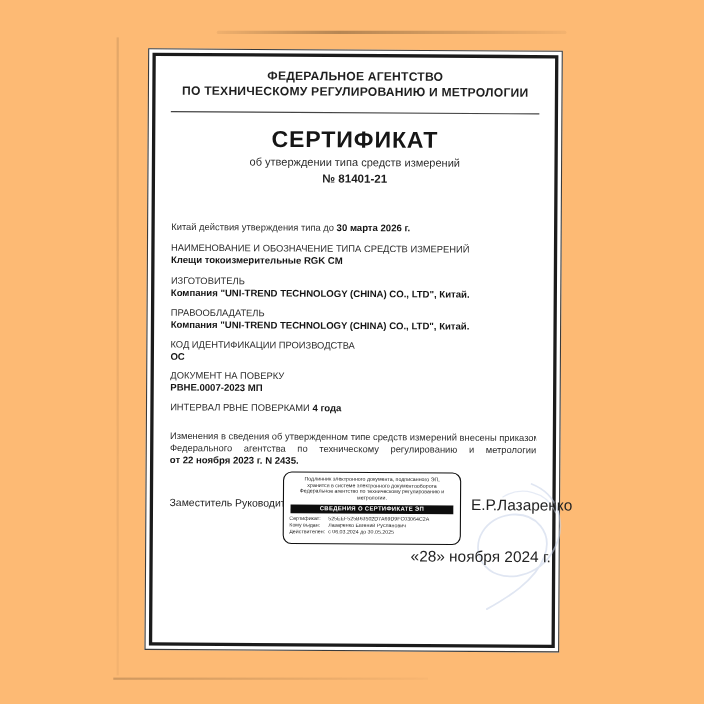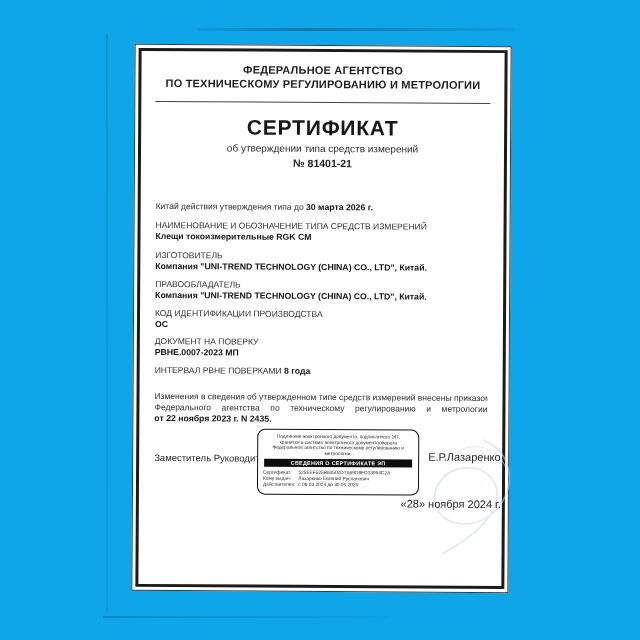--- a/index.html
+++ b/index.html
@@ -1,18 +1,18 @@
 <!DOCTYPE html>
 <html><head>
 <meta charset="utf-8">
 <style>
   * { margin:0; padding:0; box-sizing:border-box; }
   html,body { width:640px; height:640px; background:#ffffff; overflow:hidden;
     font-family:"Liberation Sans", sans-serif; -webkit-font-smoothing:antialiased; }
-  .canvas { position:relative; width:640px; height:640px; background:#0ea5e9; }
+  .canvas { position:relative; width:640px; height:640px; background:#fdba74; }
 
   
   .edge-top { position:absolute; left:197px; top:28px; width:318px; height:3px;
     background:linear-gradient(to right, rgba(0,0,0,.05), rgba(0,0,0,.28) 35%, rgba(0,0,0,.18) 60%, rgba(0,0,0,.04));
     filter:blur(.6px); border-radius:2px; }
   .edge-left { position:absolute; left:106px; top:34px; width:2px; height:580px;
     background:linear-gradient(to bottom, rgba(0,0,0,.10), rgba(0,0,0,.04)); filter:blur(.5px); }
   .edge-bottom { position:absolute; left:103px; top:616px; width:286px; height:2px;
     background:linear-gradient(to right, rgba(0,0,0,.18), rgba(0,0,0,.02)); filter:blur(.6px); }
 
@@ -32,22 +32,22 @@
   .cert-number { position:absolute; left:0; right:0; top:112px; text-align:center; font-size:10.5px; font-weight:bold; color:#1c1c1c; }
 
   .field, .field-inline { position:absolute; left:22px; right:22px; font-size:8.5px; line-height:11px; color:#2d2d2d; }
   .fvalue, .bold { font-weight:bold; font-size:8.7px; color:#141414; }
 
   .amend { position:absolute; left:22px; right:22px; font-size:8.5px; line-height:11px; color:#2d2d2d; }
   .amend .just { text-align:justify; text-align-last:justify; white-space:nowrap; overflow:hidden; }
   .amend .bold-line { font-weight:bold; font-size:8.7px; color:#141414; }
 
   .sign-position { position:absolute; left:22px; top:408px; font-size:9.5px; color:#242424; }
-  .sign-name { position:absolute; left:296px; top:405px; width:80px; font-size:11px; color:#242424; z-index:3; }
-  .sign-date { position:absolute; right:8px; top:452px; font-size:11px; color:#242424; z-index:3; }
+  .sign-name { position:absolute; left:296px; top:405px; width:80px; font-size:14px; color:#242424; z-index:3; }
+  .sign-date { position:absolute; right:8px; top:452px; font-size:14px; color:#242424; z-index:3; }
   .sig-swirl { position:absolute; left:281px; top:386px; z-index:1; opacity:.55; }
 
   
   .stamp { position:absolute; left:125px; top:384px; width:162px; height:66px; z-index:2;
     background:#fff; border:1.6px solid #101010; border-radius:8px; padding:4px 5px 3px; }
   .stamp-head { font-size:4.8px; line-height:5.7px; text-align:center; color:#222; }
   .stamp-bar { margin:2px 1px 2.5px; background:#0d0d0d; color:#fafafa; text-align:center;
     font-size:5.4px; font-weight:bold; line-height:8.5px; letter-spacing:.3px; }
   .stamp-row { font-size:4.8px; line-height:6px; color:#1e1e1e; white-space:nowrap; overflow:hidden; }
   .stamp-row .lbl { display:inline-block; width:34px; }
@@ -100,21 +100,21 @@
       <div class="fvalue">ОС</div>
     </div>
 
     <div class="field" style="top:292px">
       <div>ДОКУМЕНТ НА ПОВЕРКУ</div>
       <div class="fvalue">РВНЕ.0007-2023 МП</div>
     </div>
 
     <div class="field-inline" style="top:321px">
       <span>ИНТЕРВАЛ РВНЕ ПОВЕРКАМИ</span>
-      <span class="bold">8 года</span>
+      <span class="bold">4 года</span>
     </div>
 
     <div class="amend" style="top:347px">
       <div class="just">Изменения в сведения об утвержденном типе средств измерений внесены приказом</div>
       <div class="just">Федерального агентства по техническому регулированию и метрологии</div>
       <div class="bold-line">от 22 ноября 2023 г. N 2435.</div>
     </div>
 
     <div class="sign-position">Заместитель Руководителя</div>
 

